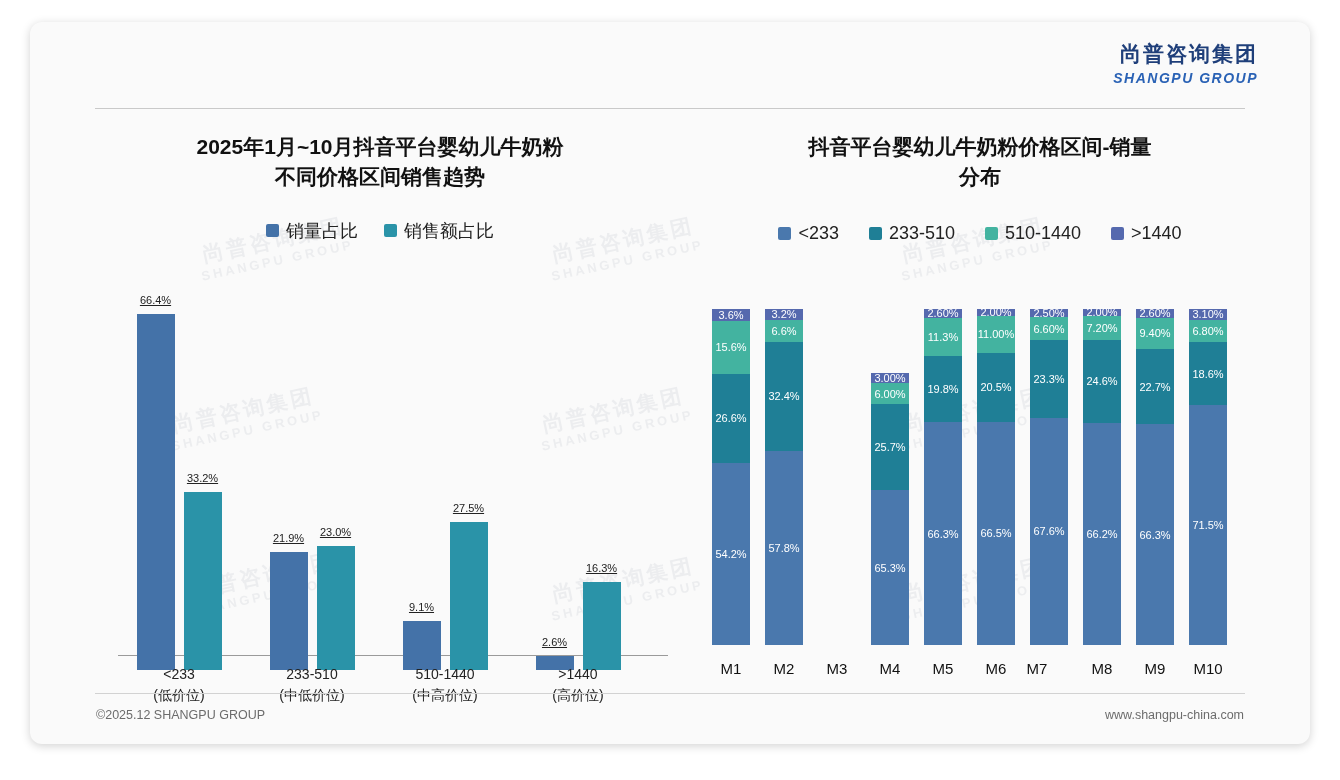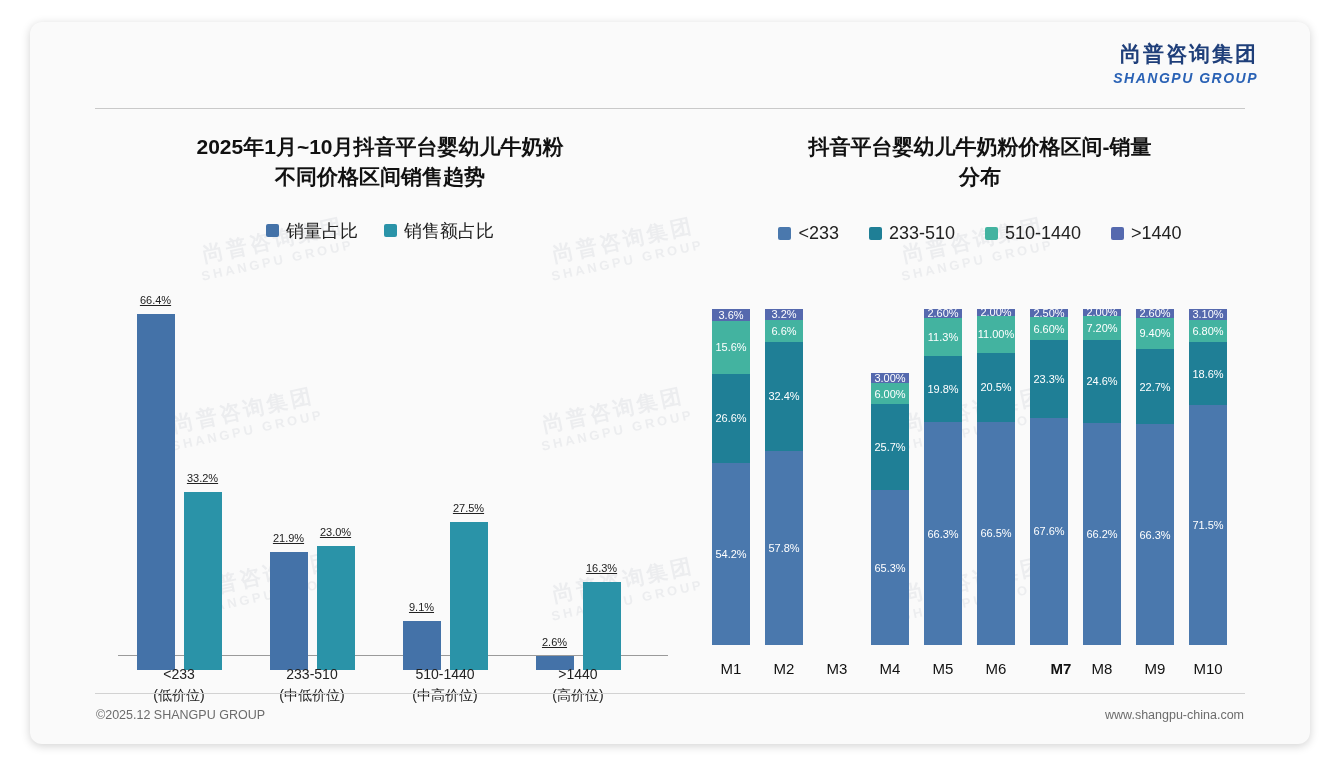--- a/index.html
+++ b/index.html
@@ -348,21 +348,21 @@
       <div class="seg" style="height:22.2px;background:#43b3a0">
           <span>6.60%</span>
         </div>
       <div class="seg" style="height:78.3px;background:#1f7f96">
           <span>23.3%</span>
         </div>
       <div class="seg" style="height:227.1px;background:#4a78ad">
           <span>67.6%</span>
         </div>
     </div>
-    <div class="xlab2" style="left:334px;font-weight:bold;">M7</div>
+    <div class="xlab2" style="left:310px;">M7</div>
 
     <div class="scol" style="left:381px;height:336px;">
       <div class="seg" style="height:6.7px;background:#5569ae">
           <span>2.00%</span>
         </div>
       <div class="seg" style="height:24.2px;background:#43b3a0">
           <span>7.20%</span>
         </div>
       <div class="seg" style="height:82.7px;background:#1f7f96">
           <span>24.6%</span>

